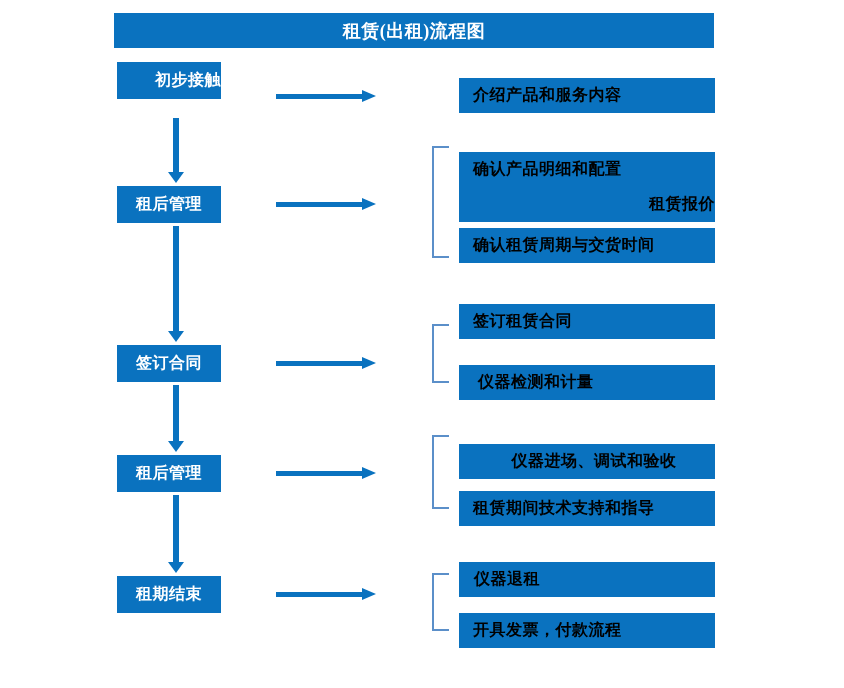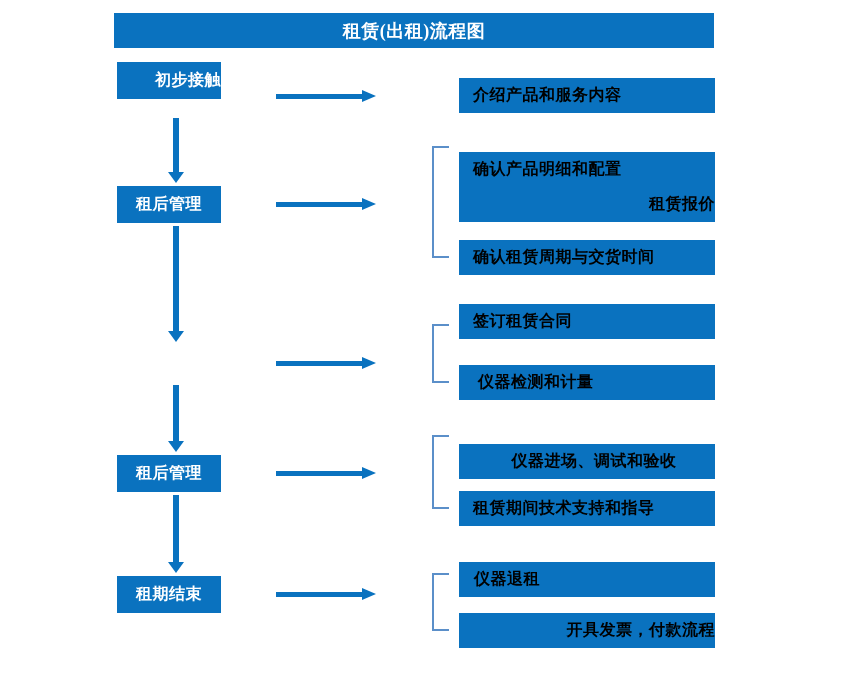--- a/index.html
+++ b/index.html
@@ -135,20 +135,23 @@
 <div id="canvas">
 
   <div class="title-bar">租赁(出租)流程图</div>
 
   <div class="stage-box" style="top: 62px; justify-content: flex-end;">
     <span>初步接触</span>
   </div>
   <div class="stage-box" style="top: 186px;">
     <span>租后管理</span>
   </div>
+  <div class="stage-box" style="top: 345px;">
+    <span>签订合同</span>
+  </div>
   <div class="stage-box" style="top: 455px; align-items: center;">
     <span>租后管理</span>
   </div>
   <div class="stage-box" style="top: 576px;">
     <span>租期结束</span>
   </div>
 
   <div class="v-arrow" style="top: 118px; height: 65px;">
     <div class="shaft" style="height: 55px;"></div>
     <div class="head" style="top: 54px;"></div>
@@ -194,35 +197,35 @@
 
   <div class="detail-box" style="top: 78px;">
     <span>介绍产品和服务内容</span>
   </div>
   <div class="detail-box" style="top: 152px;">
     <span>确认产品明细和配置</span>
   </div>
   <div class="detail-box" style="top: 187px; justify-content: flex-end;">
     <span>租赁报价</span>
   </div>
-  <div class="detail-box" style="top: 240px; font-family: Liberation Mono, monospace;">
+  <div class="detail-box" style="top: 228px; font-family: Liberation Mono, monospace;">
     <span>确认租赁周期与交货时间</span>
   </div>
   <div class="detail-box" style="top: 304px;">
     <span>签订租赁合同</span>
   </div>
   <div class="detail-box" style="top: 365px; padding-left: 19px;">
     <span>仪器检测和计量</span>
   </div>
   <div class="detail-box" style="top: 444px; justify-content: center;">
     <span>仪器进场、调试和验收</span>
   </div>
   <div class="detail-box" style="top: 491px;">
     <span>租赁期间技术支持和指导</span>
   </div>
   <div class="detail-box" style="top: 562px; padding-left: 15px;">
     <span>仪器退租</span>
   </div>
-  <div class="detail-box" style="top: 613px; justify-content: flex-end;">
+  <div class="detail-box" style="top: 613px;">
     <span>开具发票，付款流程</span>
   </div>
 
 </div>
 
 </body></html>

